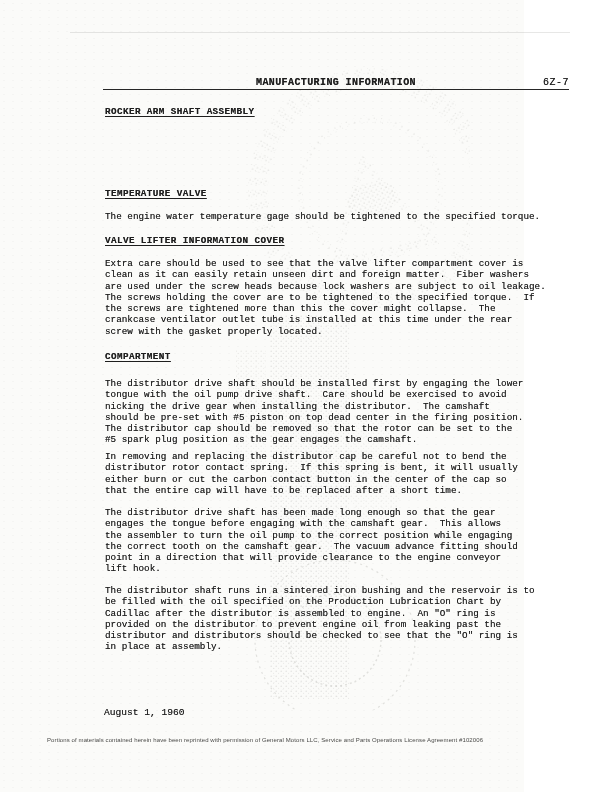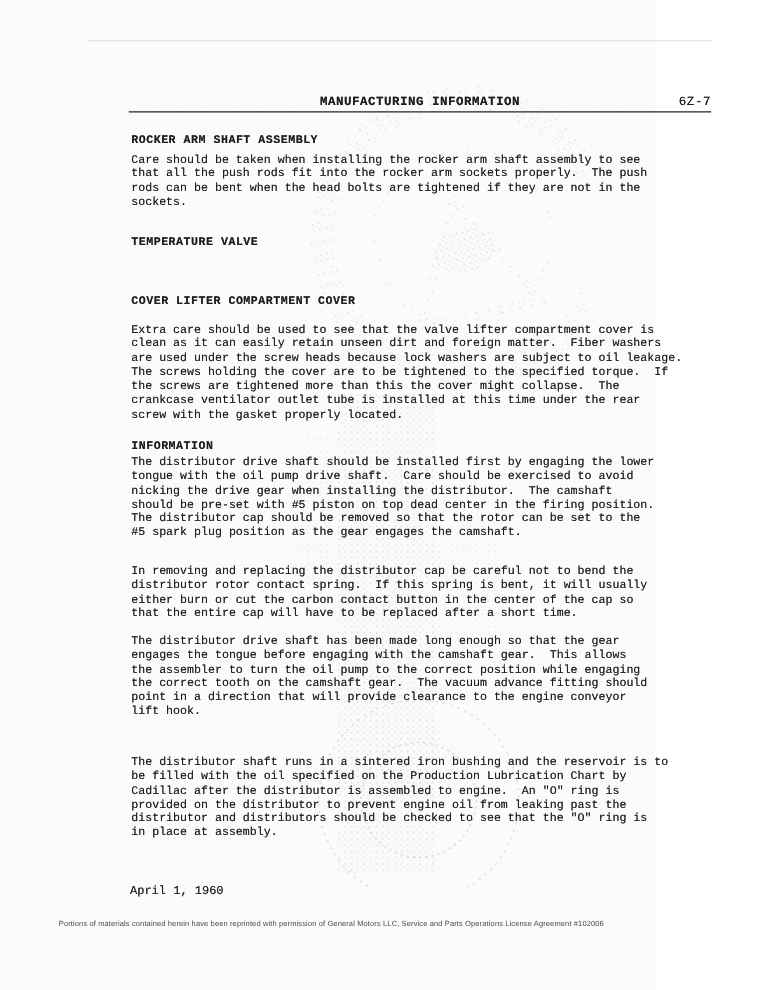--- a/index.html
+++ b/index.html
@@ -32,20 +32,21 @@
     text-shadow: 0 0 0.5px rgba(25,25,25,0.75);
   }
   .hdr-page {
     position: absolute; right: 0; bottom: 1px;
     font-size: 10px; font-weight: normal; letter-spacing: 0.5px;
     text-shadow: 0 0 0.5px rgba(25,25,25,0.75);
   }
   .heading {
     position: absolute; left: 105px;
     font-size: 9.3px; font-weight: bold; letter-spacing: 0.4px;
+    text-decoration: underline;
     text-underline-offset: 2px;
     text-decoration-thickness: 1px;
     white-space: pre;
     text-shadow: 0 0 0.5px rgba(25,25,25,0.7);
   }
   .para {
     position: absolute; left: 105px; width: 470px;
     font-size: 9.3px; line-height: 11.3px;
     white-space: pre;
     text-shadow: 0 0 0.45px rgba(25,25,25,0.65);
@@ -98,57 +99,54 @@
       <circle cx="165" cy="590" r="80" stroke-width="1.2" stroke-dasharray="2 4"></circle>
     </g>
   </svg>
 
   <div class="hdr">
     <span class="hdr-title">MANUFACTURING INFORMATION</span>
     <span class="hdr-page">6Z-7</span>
   </div>
 
   <div class="heading" style="top:106px">ROCKER ARM SHAFT ASSEMBLY</div>
-  <div class="para" style="top:122px">Care should be taken when installing the rocker arm shaft assembly to see
-that all the push rods fit into the rocker arm sockets properly.  The push
-rods can be bent when the head bolts are tightened if they are not in the
-sockets.</div>
 
   <div class="heading" style="top:188px">TEMPERATURE VALVE</div>
+  <div class="para" style="top:211px">The engine water temperature gage should be tightened to the specified torque.</div>
 
-  <div class="heading" style="top:235px">COVER LIFTER COMPARTMENT COVER</div>
+  <div class="heading" style="top:235px">VALVE LIFTER INFORMATION COVER</div>
   <div class="para" style="top:258px">Extra care should be used to see that the valve lifter compartment cover is
 clean as it can easily retain unseen dirt and foreign matter.  Fiber washers
 are used under the screw heads because lock washers are subject to oil leakage.
 The screws holding the cover are to be tightened to the specified torque.  If
 the screws are tightened more than this the cover might collapse.  The
 crankcase ventilator outlet tube is installed at this time under the rear
 screw with the gasket properly located.</div>
 
-  <div class="heading" style="top:351px">INFORMATION</div>
-  <div class="para" style="top:364px">The distributor drive shaft should be installed first by engaging the lower
+  <div class="heading" style="top:351px">COMPARTMENT</div>
+  <div class="para" style="top:378px">The distributor drive shaft should be installed first by engaging the lower
 tongue with the oil pump drive shaft.  Care should be exercised to avoid
 nicking the drive gear when installing the distributor.  The camshaft
 should be pre-set with #5 piston on top dead center in the firing position.
 The distributor cap should be removed so that the rotor can be set to the
 #5 spark plug position as the gear engages the camshaft.</div>
   <div class="para" style="top:507px">The distributor drive shaft has been made long enough so that the gear
 engages the tongue before engaging with the camshaft gear.  This allows
 the assembler to turn the oil pump to the correct position while engaging
 the correct tooth on the camshaft gear.  The vacuum advance fitting should
 point in a direction that will provide clearance to the engine conveyor
 lift hook.</div>
   <div class="para" style="top:451px">In removing and replacing the distributor cap be careful not to bend the
 distributor rotor contact spring.  If this spring is bent, it will usually
 either burn or cut the carbon contact button in the center of the cap so
 that the entire cap will have to be replaced after a short time.</div>
-  <div class="para" style="top:604px">The distributor shaft runs in a sintered iron bushing and the reservoir is to
+  <div class="para" style="top:585px">The distributor shaft runs in a sintered iron bushing and the reservoir is to
 be filled with the oil specified on the Production Lubrication Chart by
 Cadillac after the distributor is assembled to engine.  An "O" ring is
 provided on the distributor to prevent engine oil from leaking past the
 distributor and distributors should be checked to see that the "O" ring is
 in place at assembly.</div>
 
-  <div class="date-line">April 1, 1960</div>
+  <div class="date-line">August 1, 1960</div>
 
   <div class="license">Portions of materials contained herein have been reprinted with permission of General Motors LLC, Service and Parts Operations License Agreement #102006</div>
 
 </div>
 
 </body></html>

